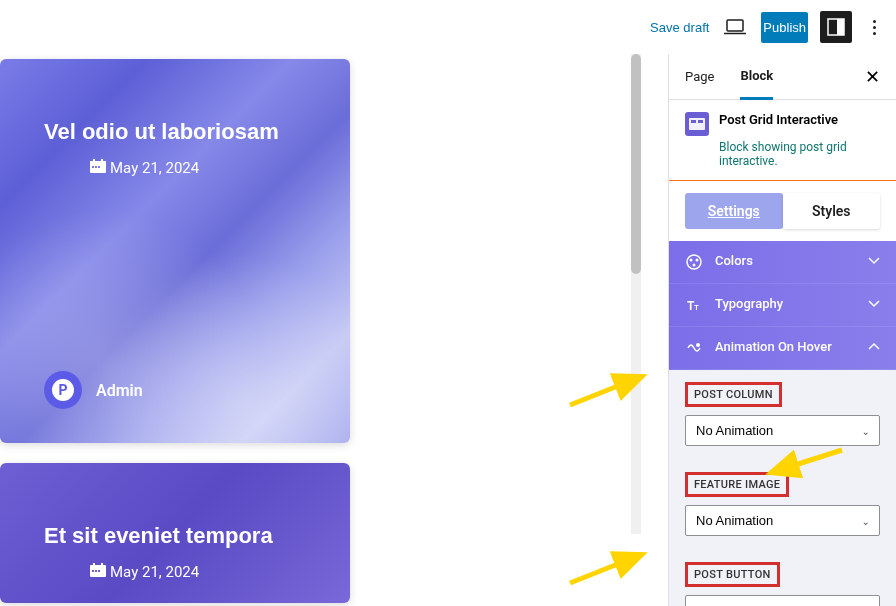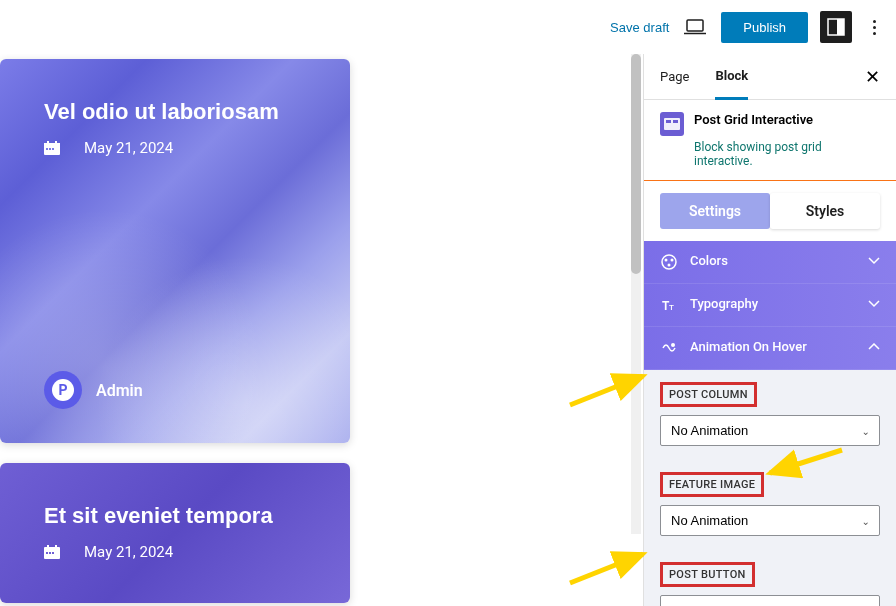--- a/index.html
+++ b/index.html
@@ -1,57 +1,57 @@
 <!DOCTYPE html>
 <html><head>
 <meta charset="utf-8">
 <style>
 * { box-sizing: border-box; margin: 0; padding: 0; }
 body { font-family: -apple-system, BlinkMacSystemFont, "Segoe UI", Roboto, sans-serif; background: #fff; width: 896px; height: 606px; overflow: hidden; position: relative; }
 
 .topbar { height: 54px; display: flex; align-items: center; justify-content: flex-end; padding: 0 12px; gap: 12px; }
 .save-draft { color: #0073aa; font-size: 13px; cursor: pointer; background: none; border: none; }
 .preview-btn { width: 28px; height: 22px; display: flex; align-items: center; justify-content: center; background: none; border: none; cursor: pointer; }
-.publish-btn { background: #007cba; color: #fff; border: none; padding: 8px 22px; font-size: 13px; border-radius: 2px; cursor: pointer; }
+.publish-btn { background: #007cba; color: #fff; border: none; padding: 8px 2px; font-size: 13px; border-radius: 2px; cursor: pointer; }
 .sidebar-toggle { width: 32px; height: 32px; background: #1e1e1e; display: flex; align-items: center; justify-content: center; border: none; cursor: pointer; border-radius: 2px; }
 .more-btn { width: 20px; height: 32px; background: none; border: none; cursor: pointer; display: flex; align-items: center; justify-content: center; flex-direction: column; gap: 3px; }
 .more-btn span { width: 3px; height: 3px; background: #1e1e1e; border-radius: 50%; }
 
 .main-area { position: absolute; top: 54px; left: 0; width: 643px; height: 552px; overflow: hidden; }
 .editor-canvas { padding: 5px 0 0 0; }
 
 .post-card { width: 350px; border-radius: 6px; overflow: hidden; margin-bottom: 20px; color: #fff; padding: 40px 44px; box-shadow: 0 2px 8px rgba(0,0,0,0.15); }
 .card1 { height: 384px; background: linear-gradient(135deg, #7b7ce8 0%, #5d5fd6 20%, #8689e8 40%, #6b6dd8 55%, #9ba0ec 70%, #c5c9f4 85%, #a8adee 100%); position: relative; }
 .card1::before { content: ""; position: absolute; inset: 0; background: radial-gradient(circle at 30% 80%, rgba(255,255,255,0.25) 0%, transparent 40%), radial-gradient(circle at 70% 90%, rgba(255,255,255,0.3) 0%, transparent 35%); }
 .card2 { height: 140px; background: linear-gradient(135deg, #6f5fd4 0%, #5a4ac4 50%, #7868d8 100%); }
-.post-title { font-size: 22px; font-weight: 700; margin-bottom: 14px; position: relative; z-index: 1; font-family: "Segoe UI", sans-serif; }
-.post-date { font-size: 15px; display: flex; align-items: center; gap: 24px; position: relative; z-index: 1; }
+.post-title { font-size: 22px; font-weight: 700; margin-bottom: 14px; position: relative; z-index: 1; font-family: "Segoe UI", sans-serif; margin-top: 20px; }
+.post-date { font-size: 15px; display: flex; gap: 4px; position: relative; z-index: 1; margin-left: 46px; }
 .cal-icon { width: 16px; height: 14px; display: inline-block; }
 .author-row { position: absolute; bottom: 34px; left: 44px; display: flex; align-items: center; gap: 14px; z-index: 1; }
 .avatar { width: 38px; height: 38px; border-radius: 50%; background: #5b5be8; display: flex; align-items: center; justify-content: center; }
 .author-name { font-size: 16px; font-weight: 600; }
 
 .scroll-indicator { position: absolute; right: 2px; top: 54px; width: 10px; height: 480px; background: #f0f0f0; }
 .scroll-thumb { width: 100%; height: 220px; background: #c1c1c1; border-radius: 5px; }
 
-.sidebar { position: absolute; top: 54px; right: 0; width: 253px; height: 552px; border-left: 1px solid #e0e0e0; background: #fff; }
+.sidebar { position: absolute; top: 54px; right: 0; width: 228px; height: 552px; border-left: 1px solid #e0e0e0; background: #fff; }
 .tabs { display: flex; align-items: center; padding: 0 16px; height: 46px; border-bottom: 1px solid #e0e0e0; position: relative; }
 .tab { font-size: 13px; padding: 14px 0; margin-right: 26px; cursor: pointer; color: #1e1e1e; }
 .tab.active { border-bottom: 3px solid #007cba; font-weight: 700; }
 .close-x { position: absolute; right: 16px; font-size: 18px; cursor: pointer; background: none; border: none; }
 
 .block-info { padding: 12px 16px; border-bottom: 1px solid #f97316; }
 .block-info-row { display: flex; gap: 10px; align-items: flex-start; }
 .block-icon { width: 24px; height: 24px; background: #6b5dd3; border-radius: 3px; flex-shrink: 0; display: flex; align-items: center; justify-content: center; }
 .block-title { font-size: 13px; font-weight: 600; margin-bottom: 4px; }
 .block-desc { font-size: 12px; color: #0f766e; margin-left: 34px; margin-top: 4px; }
 
 .sub-tabs { display: flex; padding: 0 16px 12px 16px; gap: 0; margin-top: 12px; }
 .sub-tab { flex: 1; text-align: center; padding: 10px 0; font-size: 14px; font-weight: 600; border-radius: 3px; cursor: pointer; }
-.sub-tab.settings { background: #9da5ec; color: #fff; }
+.sub-tab.settings { background: #9da5ec; color: #fff; text-decoration: underline; }
 .sub-tab.styles { background: #fff; color: #1e1e1e; box-shadow: 0 1px 3px rgba(0,0,0,0.15); }
 
 .panel-list { }
 .panel-row { background: linear-gradient(90deg, #7b6ee8 0%, #8a7eec 100%); color: #fff; padding: 12px 16px; display: flex; align-items: flex-start; gap: 12px; font-size: 13px; font-weight: 500; cursor: pointer; border-bottom: 1px solid rgba(255,255,255,0.1); }
 .panel-row .chev { margin-left: auto; }
 .panel-icon { width: 18px; height: 18px; display: flex; align-items: center; justify-content: center; }
 
 .control-block { padding: 12px 16px 14px 16px; background: #f0f2f7; }
 .control-label { font-size: 11px; letter-spacing: 0.3px; color: #333; display: inline-block; padding: 3px 6px; border: 3px solid #d32f2f; margin-bottom: 8px; font-weight: 500; }
 .select-wrap { position: relative; }

